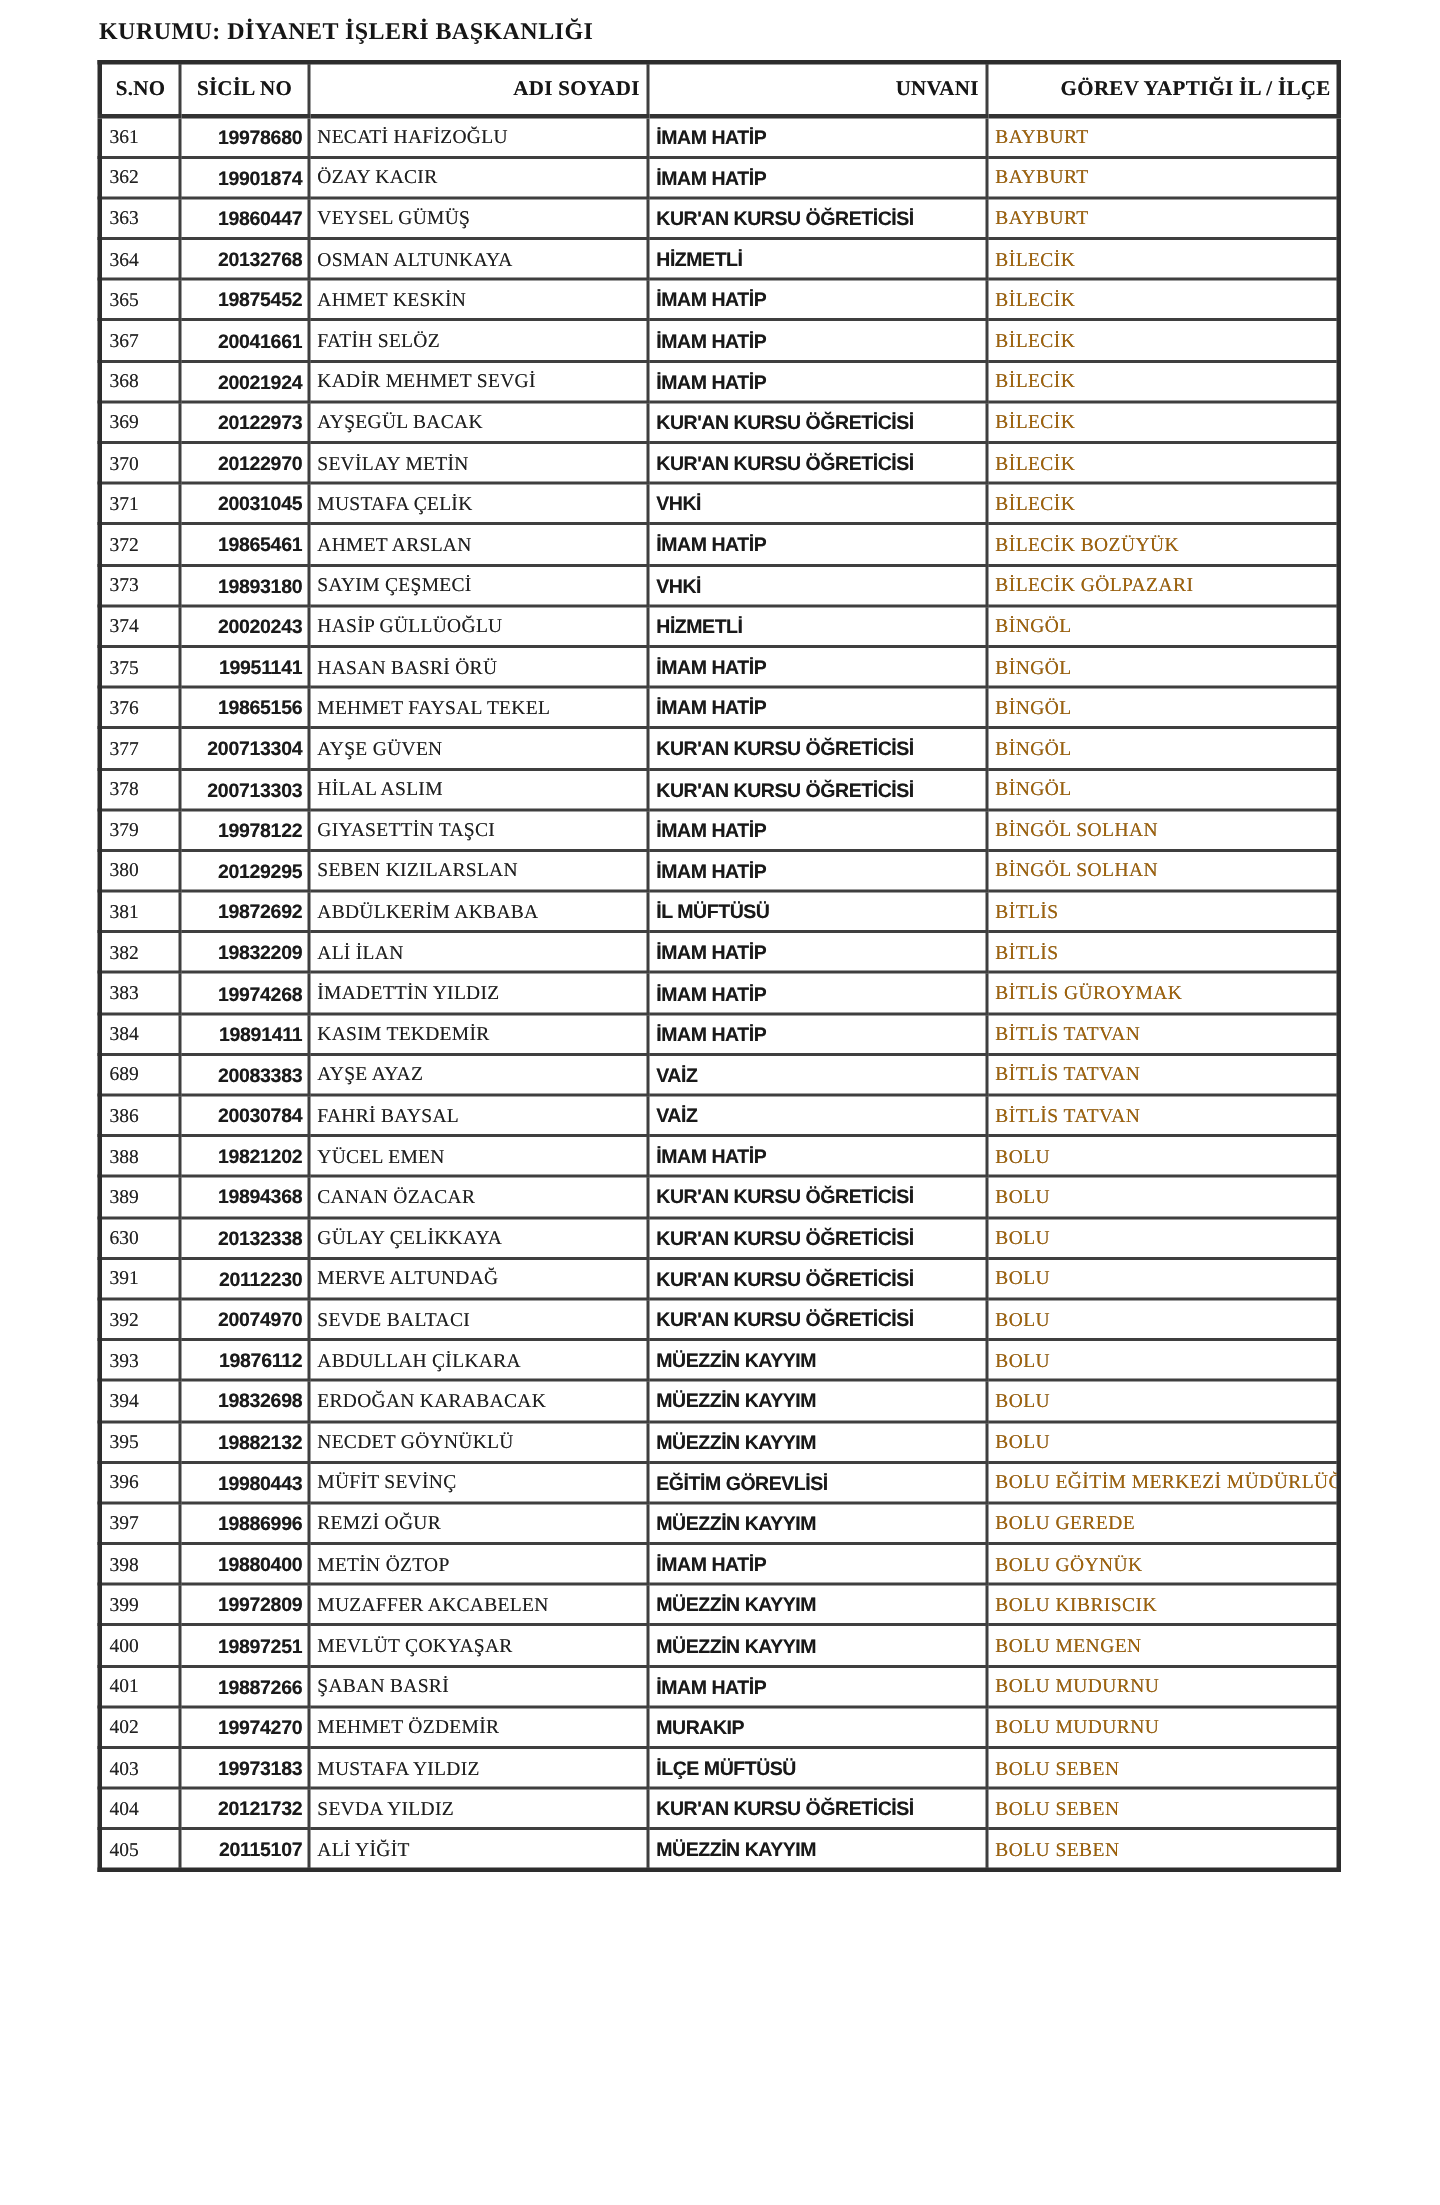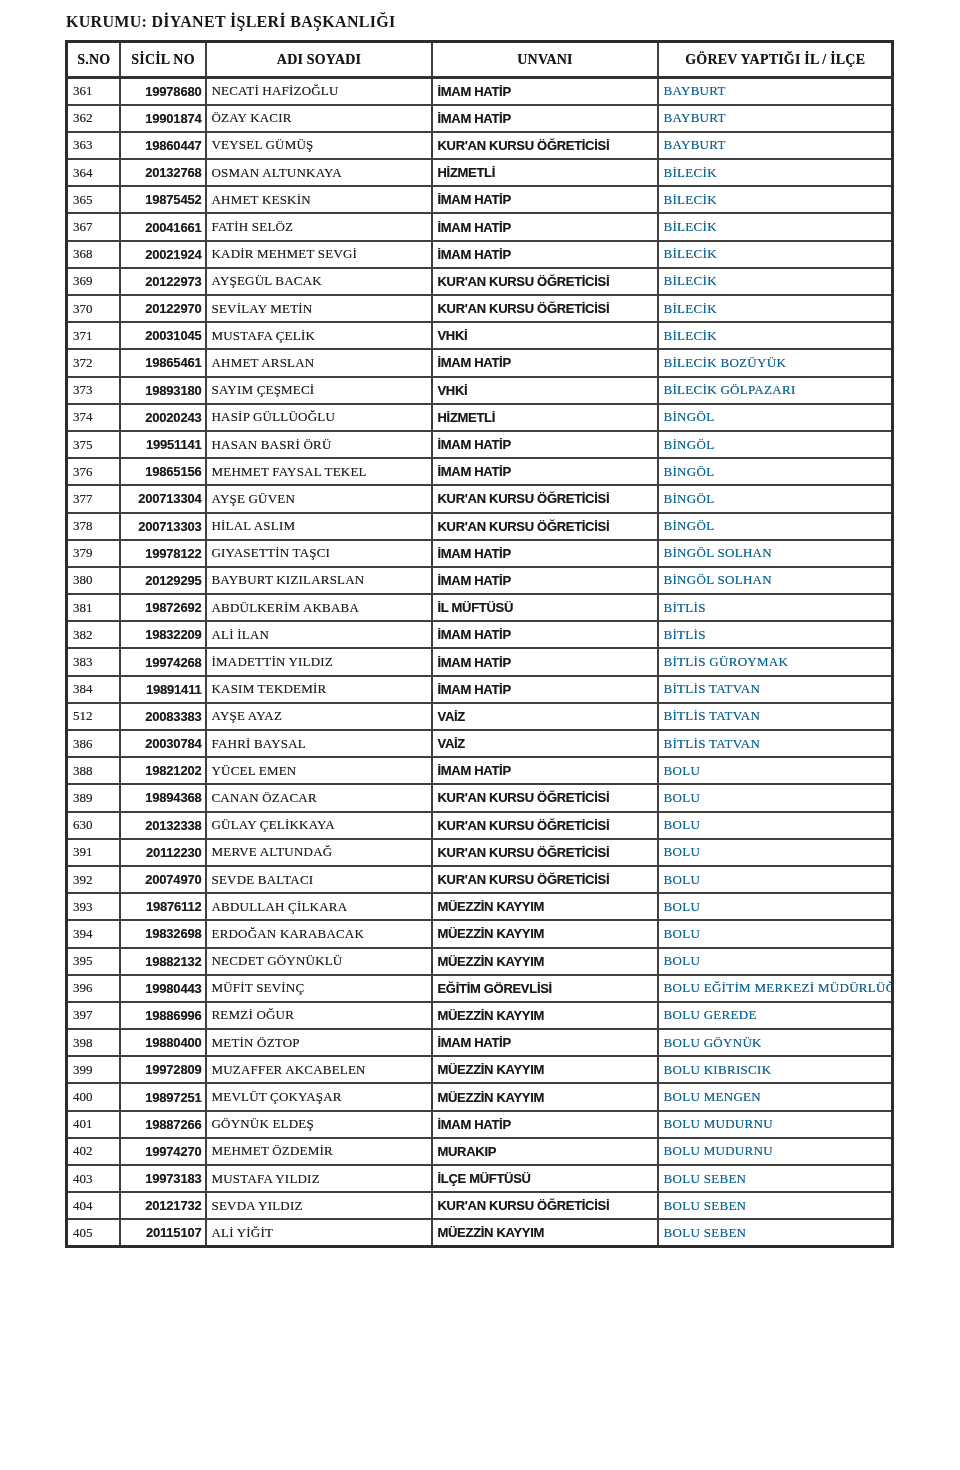--- a/index.html
+++ b/index.html
@@ -31,21 +31,21 @@
   }
   table.roster, table.roster th, table.roster td {
     border: 2px solid #3f3f3f;
   }
   table.roster { border: 3px solid #2d2d2d; padding-left: 44px; }
   table.roster th {
     height: 36px;
     font-family: "Liberation Serif", serif;
     font-weight: bold;
     font-size: 14px;
-    text-align: center;
+    text-align: right;
     padding: 2px 4px 2px 5px;
     vertical-align: middle;
     color: #161616;
     letter-spacing: 0.2px;
     border-bottom: 3px solid #333333;
   }
   table.roster th.center { text-align: center; }
   table.roster td {
     height: 27.2px;
     vertical-align: middle;
@@ -85,21 +85,21 @@
     font-family: "Liberation Sans", sans-serif;
     font-weight: bold;
     font-size: 13px;
     letter-spacing: -0.3px;
     color: #191919;
   }
   td.cell-loc {
     font-family: "Liberation Serif", serif;
     font-size: 13px;
     letter-spacing: 0.3px;
-    color: #0369a1;
+    color: #a16207;
   }
   
   tbody tr:nth-child(3n) td { border-top-color: #4a4a4a; }
   tbody tr:nth-child(4n+1) td { border-top-color: #363636; }
 </style>
 </head>
 <body>
 
 <div class="doc-title">KURUMU: DİYANET İŞLERİ BAŞKANLIĞI</div>
 
@@ -243,21 +243,21 @@
       <tr>
     <td class="cell-sno">379</td>
     <td class="cell-sicil">19978122</td>
     <td class="cell-name">GIYASETTİN TAŞCI</td>
     <td class="cell-title">İMAM HATİP</td>
     <td class="cell-loc">BİNGÖL SOLHAN</td>
   </tr>
       <tr>
     <td class="cell-sno">380</td>
     <td class="cell-sicil">20129295</td>
-    <td class="cell-name">BAYBURT KIZILARSLAN</td>
+    <td class="cell-name">SEBEN KIZILARSLAN</td>
     <td class="cell-title">İMAM HATİP</td>
     <td class="cell-loc">BİNGÖL SOLHAN</td>
   </tr>
       <tr>
     <td class="cell-sno">381</td>
     <td class="cell-sicil">19872692</td>
     <td class="cell-name">ABDÜLKERİM AKBABA</td>
     <td class="cell-title">İL MÜFTÜSÜ</td>
     <td class="cell-loc">BİTLİS</td>
   </tr>
@@ -276,21 +276,21 @@
     <td class="cell-loc">BİTLİS GÜROYMAK</td>
   </tr>
       <tr>
     <td class="cell-sno">384</td>
     <td class="cell-sicil">19891411</td>
     <td class="cell-name">KASIM TEKDEMİR</td>
     <td class="cell-title">İMAM HATİP</td>
     <td class="cell-loc">BİTLİS TATVAN</td>
   </tr>
       <tr>
-    <td class="cell-sno">512</td>
+    <td class="cell-sno">689</td>
     <td class="cell-sicil">20083383</td>
     <td class="cell-name">AYŞE AYAZ</td>
     <td class="cell-title">VAİZ</td>
     <td class="cell-loc">BİTLİS TATVAN</td>
   </tr>
       <tr>
     <td class="cell-sno">386</td>
     <td class="cell-sicil">20030784</td>
     <td class="cell-name">FAHRİ BAYSAL</td>
     <td class="cell-title">VAİZ</td>
@@ -383,21 +383,21 @@
       <tr>
     <td class="cell-sno">400</td>
     <td class="cell-sicil">19897251</td>
     <td class="cell-name">MEVLÜT ÇOKYAŞAR</td>
     <td class="cell-title">MÜEZZİN KAYYIM</td>
     <td class="cell-loc">BOLU MENGEN</td>
   </tr>
       <tr>
     <td class="cell-sno">401</td>
     <td class="cell-sicil">19887266</td>
-    <td class="cell-name">GÖYNÜK ELDEŞ</td>
+    <td class="cell-name">ŞABAN BASRİ</td>
     <td class="cell-title">İMAM HATİP</td>
     <td class="cell-loc">BOLU MUDURNU</td>
   </tr>
       <tr>
     <td class="cell-sno">402</td>
     <td class="cell-sicil">19974270</td>
     <td class="cell-name">MEHMET ÖZDEMİR</td>
     <td class="cell-title">MURAKIP</td>
     <td class="cell-loc">BOLU MUDURNU</td>
   </tr>

